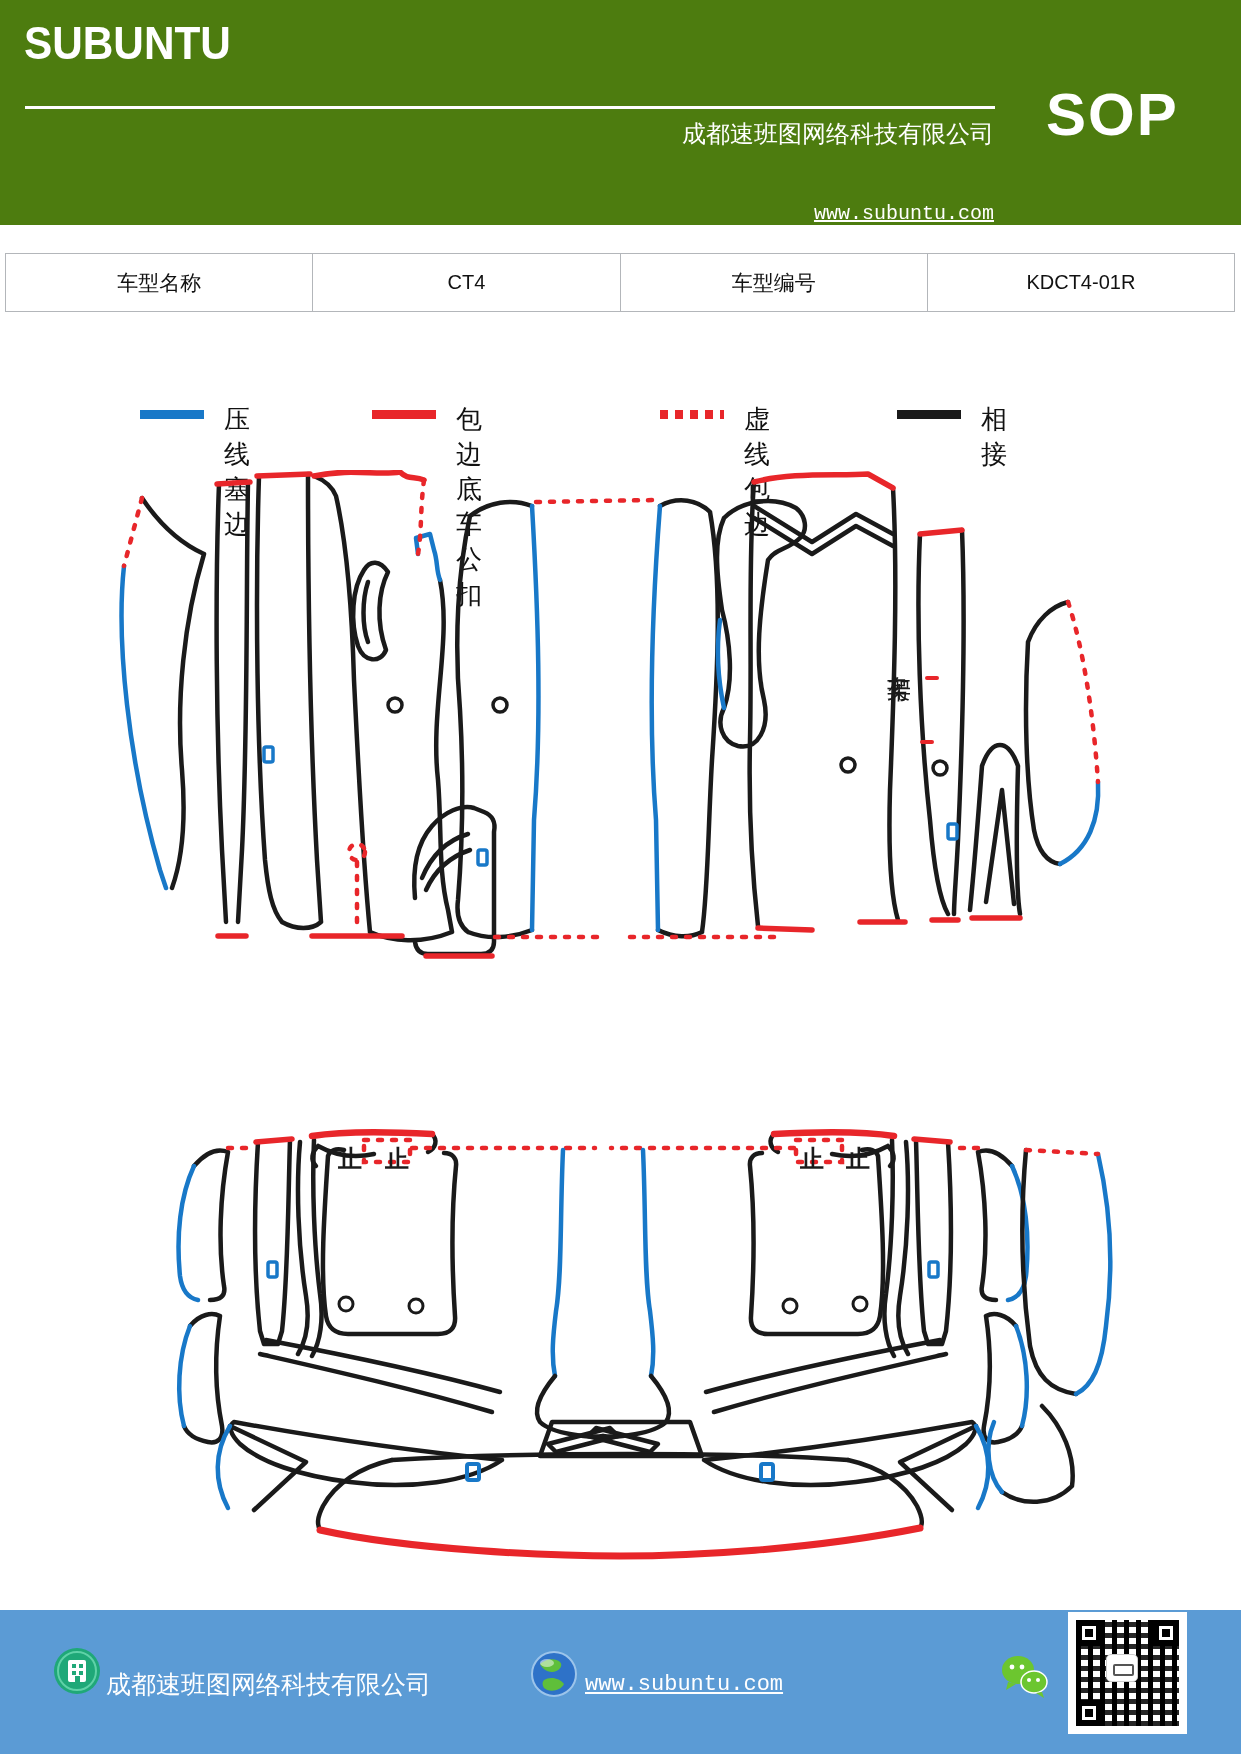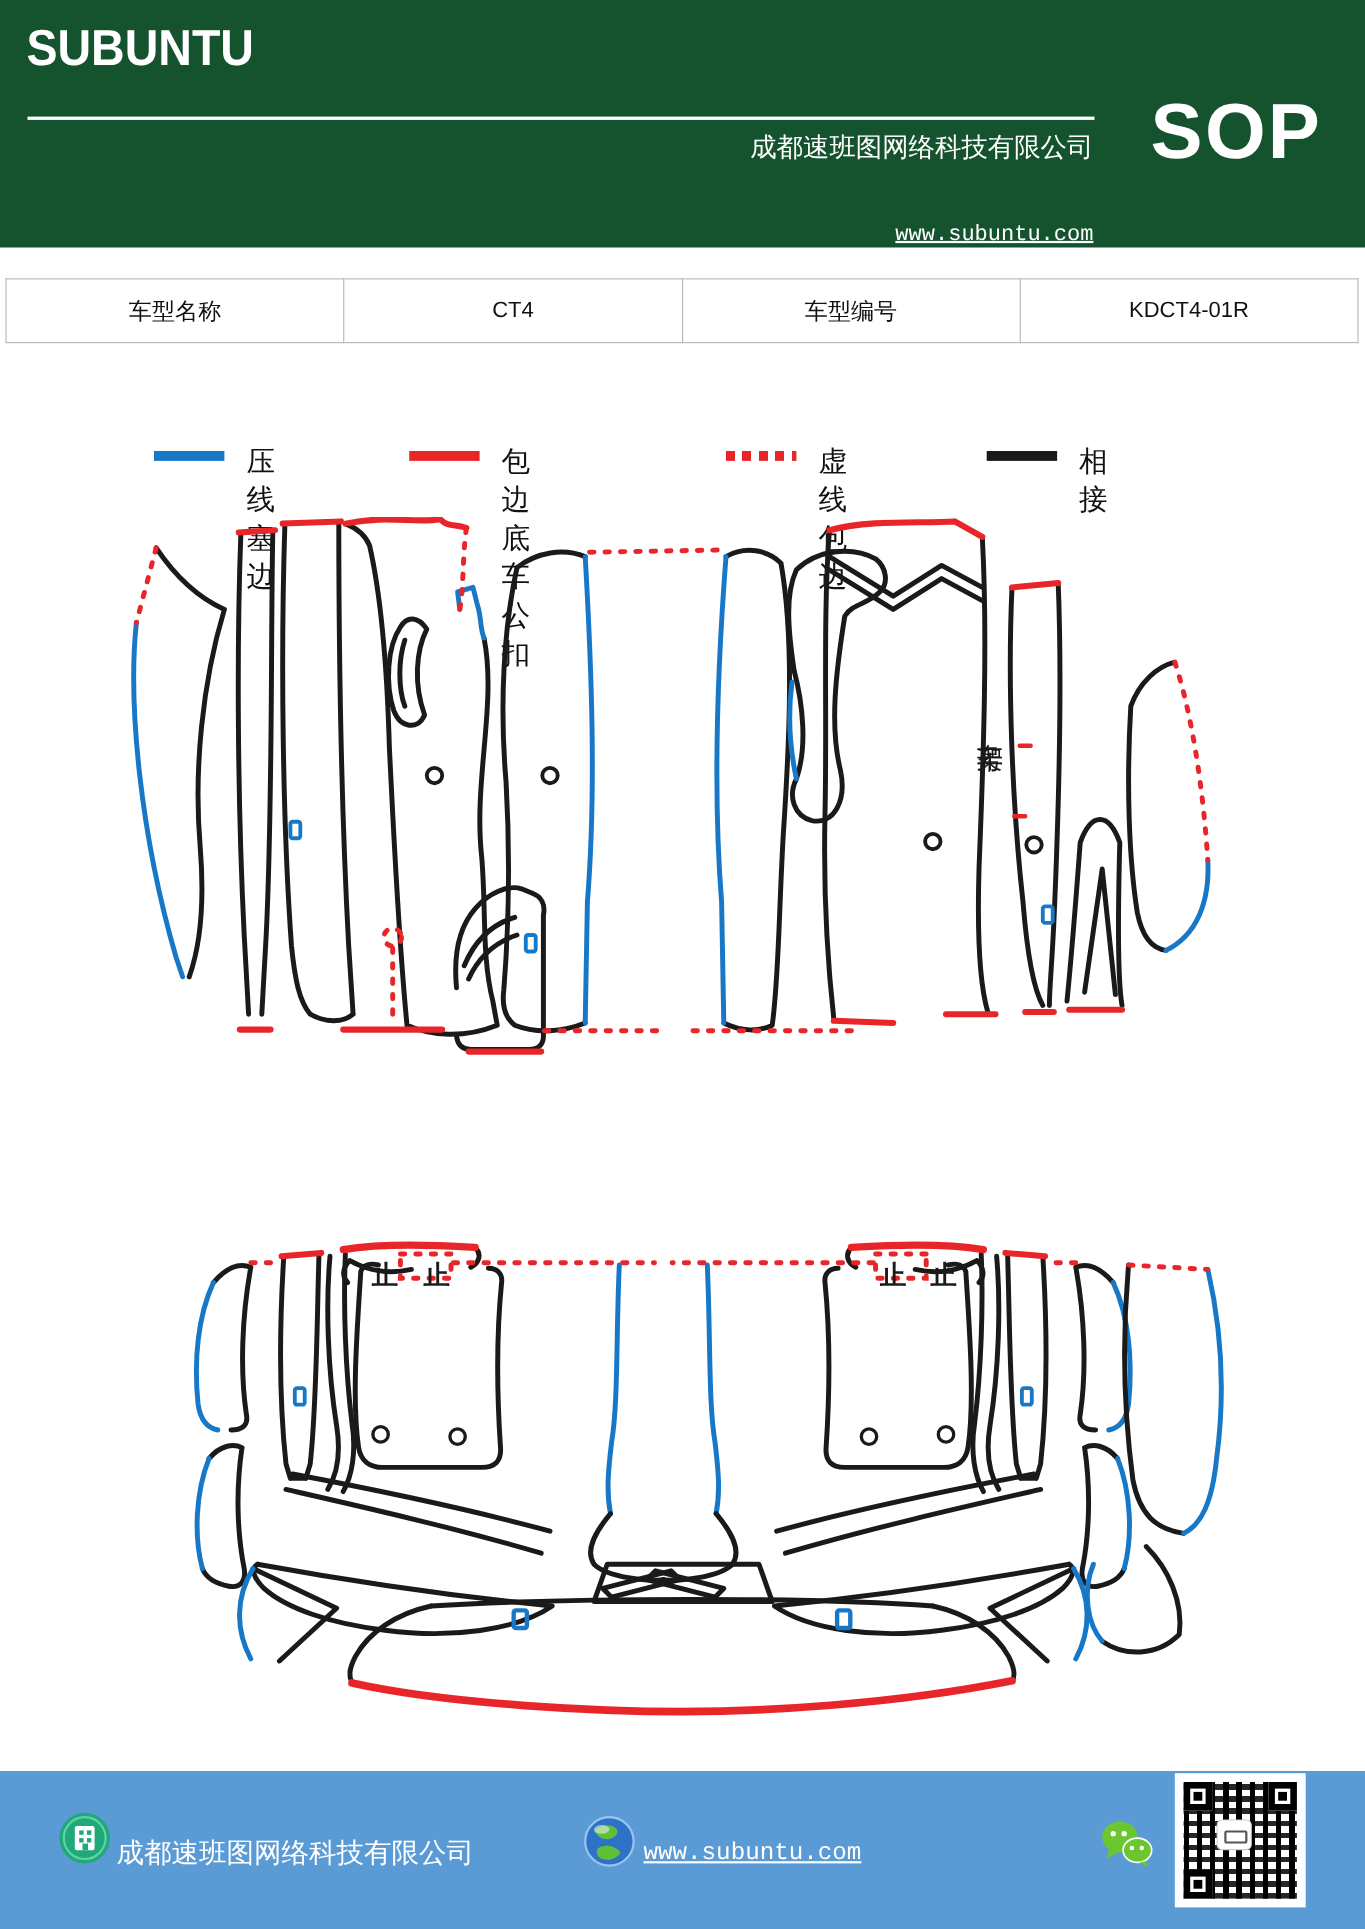--- a/index.html
+++ b/index.html
@@ -1,33 +1,33 @@
 <!DOCTYPE html>
 <html><head>
 <meta charset="utf-8">
 <style>
   html,body{margin:0;padding:0;}
   body{font-family:"Liberation Sans","DejaVu Sans",sans-serif;background:#888;}
   #page{position:relative;width:1241px;height:1754px;background:#ffffff;overflow:hidden;margin:0 auto;}
 
   
-  .hdr{position:absolute;left:0;top:0;width:1241px;height:225px;background:#14532d;}
+  .hdr{position:absolute;left:0;top:0;width:1241px;height:225px;background:#4d7c0f;}
   .logo{position:absolute;left:24px;top:16px;color:#fff;font-size:46px;font-weight:800;
         letter-spacing:0px;transform:scaleX(.92);transform-origin:left;
         font-family:"Liberation Sans",sans-serif;}
   .hdr-rule{position:absolute;left:25px;top:106px;width:970px;height:3px;background:#fff;}
   .doc-title{position:absolute;left:30px;top:178px;color:#fff;font-size:37px;
         font-family:"Liberation Serif","DejaVu Serif",serif;}
   .hdr-company{position:absolute;right:247px;top:118px;color:#fff;font-size:24px;
         font-family:"Liberation Serif","DejaVu Serif",serif;}
   .hdr-site{position:absolute;right:247px;top:202px;color:#fff;font-size:20px;
         font-family:"Liberation Mono","DejaVu Sans Mono",monospace;text-decoration:underline;cursor:pointer;}
   .hdr-mail{position:absolute;right:247px;top:238px;color:#fff;font-size:20px;
         font-family:"Liberation Mono","DejaVu Sans Mono",monospace;margin-left:32px;}
-  .sop{position:absolute;left:1046px;top:80px;color:#fff;font-size:71px;font-weight:800;
+  .sop{position:absolute;left:1046px;top:80px;color:#fff;font-size:60px;font-weight:800;
         font-family:"Liberation Sans",sans-serif;letter-spacing:2px;}
 
   
   .info{position:absolute;left:5px;top:253px;width:1230px;border-collapse:collapse;}
   .info td{border:1px solid #b3b6ba;height:55px;text-align:center;vertical-align:middle;width:25%;}
   .td-label{font-size:21px;font-family:"Liberation Serif","DejaVu Serif",serif;color:#111;}
   .td-value{font-size:20px;font-family:"Liberation Sans",sans-serif;color:#111;}
 
   
   .legend{position:absolute;left:0;top:400px;width:1241px;height:36px;}

